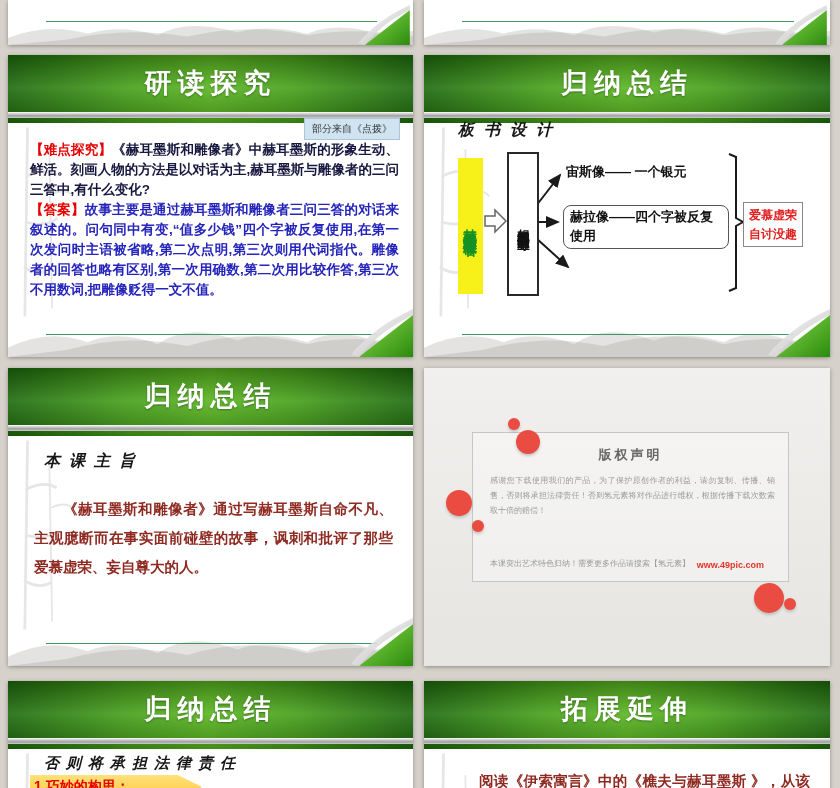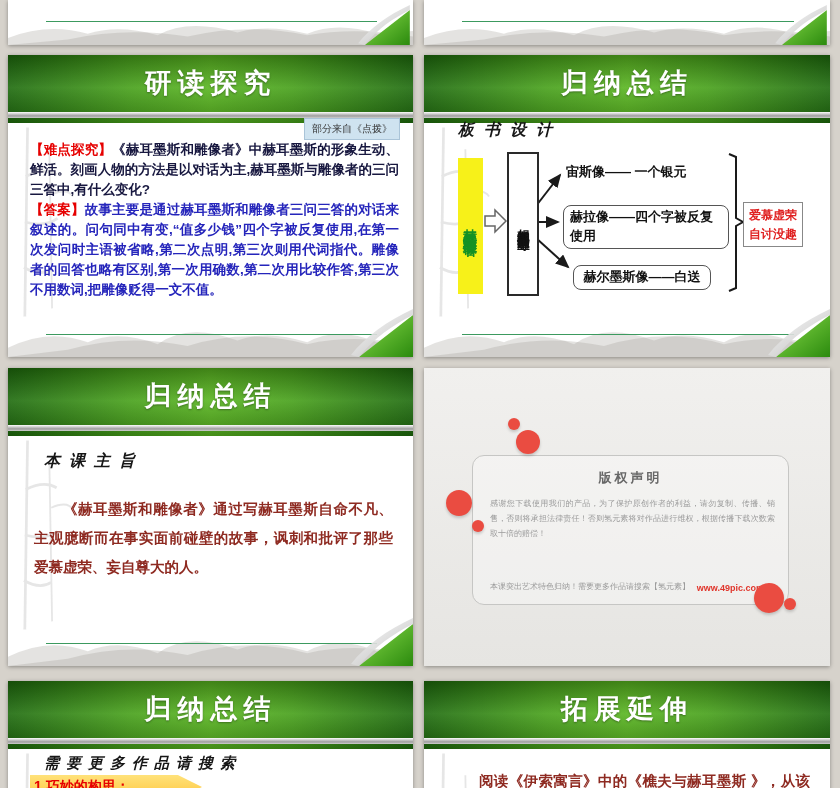--- a/index.html
+++ b/index.html
@@ -37,22 +37,22 @@
     padding:2px 6px;line-height:1.45;}
   .redbox{position:absolute;border:1px solid #888;background:#fff;color:#e02020;font-size:12px;
     font-weight:bold;text-align:center;line-height:1.55;padding:3px 2px;}
   .body-red{position:absolute;font-size:14.5px;font-weight:bold;color:#8e2a21;line-height:29px;
     text-indent:2em;text-align:justify;}
   .point-banner{position:absolute;background:linear-gradient(180deg,#ffe27a,#ffc63e);
     clip-path:polygon(0 0,86% 0,100% 50%,86% 100%,0 100%);color:#e60000;font-size:14px;
     font-weight:bold;padding:3px 18px 3px 4px;}
   
   .copyright{background:linear-gradient(180deg,#f1f0ee,#e6e5e2);}
-  .cbox{position:absolute;left:48px;top:87px;width:315px;height:148px;border:1px solid #c6c6c4;
-    border-radius:12px;background:rgba(255,255,255,.35);}
+  .cbox{position:absolute;left:48px;top:64px;width:315px;height:148px;border:1px solid #c6c6c4;
+    border-radius:0;background:rgba(255,255,255,.35);}
   .ctitle{position:absolute;left:0;right:0;top:13px;text-align:center;color:#666;font-size:13px;
     letter-spacing:3px;font-weight:bold;}
   .cpara{position:absolute;left:17px;right:13px;margin:0;color:#9b9b9b;font-size:8px;line-height:1.9;
     text-align:justify;}
   .cpara.p1{top:40px;}
   .cpara.p2{top:74px;text-indent:1em;}
   .cfooter{position:absolute;left:17px;bottom:12px;color:#9b9b9b;font-size:8px;}
   .curl{position:absolute;right:24px;bottom:11px;color:#e0362c;font-size:9px;font-weight:bold;
     text-decoration:none;}
   .rc{position:absolute;border-radius:50%;background:#ea4c41;box-shadow:0 2px 3px rgba(0,0,0,.18);}
@@ -167,21 +167,20 @@
         <line x1="112" y1="88" x2="136" y2="57" stroke="#1a1a1a" stroke-width="2" marker-end="url(#ah)"></line>
         <line x1="112" y1="104" x2="134" y2="104" stroke="#1a1a1a" stroke-width="2" marker-end="url(#ah)"></line>
         <line x1="112" y1="120" x2="144" y2="149" stroke="#1a1a1a" stroke-width="2" marker-end="url(#ah)"></line>
         <path d="M305,36 L312,39 L312,100 L319,104 L312,108 L312,170 L305,173" fill="none" stroke="#1a1a1a" stroke-width="2"></path>
       </svg>
 
       <div class="vtext vtext-yellow" style="left:34px;top:40px;width:25px;height:136px">赫耳墨斯和雕像者</div>
       <div class="vtext vtext-box" style="left:83px;top:34px;width:28px;height:140px">想知道受到多大的尊重</div>
       <div class="branch" style="left:142px;top:45px">宙斯像—— 一个银元</div>
       <div class="branch branch-box" style="left:139px;top:87px;width:152px">赫拉像——四个字被反复使用</div>
-      <div class="branch branch-box" style="left:149px;top:147px;width:124px;text-align:center">赫尔墨斯像——白送</div>
       <div class="redbox" style="left:319px;top:84px;width:54px">
         <div>爱慕虚荣</div>
         <div>自讨没趣</div>
       </div>
     </div>
   </div>
 
   <div class="slide" style="left:8px;top:368px;width:405px;height:298px">
     <div class="banner">
       <div class="banner-title">归纳总结</div>
@@ -220,21 +219,21 @@
 
   <div class="slide" style="left:8px;top:681px;width:405px;height:303px">
     <div class="banner">
       <div class="banner-title">归纳总结</div>
     </div>
     <div class="strip"></div>
     <div class="content">
       <svg class="bamboo">
           <use href="#sym-bamboo"></use>
         </svg>
-      <div class="callig" style="left:36px;top:10px;font-size:15px;letter-spacing:7px">需要更多作品请搜索</div>
+      <div class="callig" style="left:36px;top:10px;font-size:15px;letter-spacing:7px">否则将承担法律责任</div>
       <div class="point-banner" style="left:22px;top:31px;width:150px">1.巧妙的构思：</div>
     </div>
   </div>
 
   <div class="slide" style="left:424px;top:681px;width:406px;height:303px">
     <div class="banner">
       <div class="banner-title">拓展延伸</div>
     </div>
     <div class="strip"></div>
     <div class="content">

